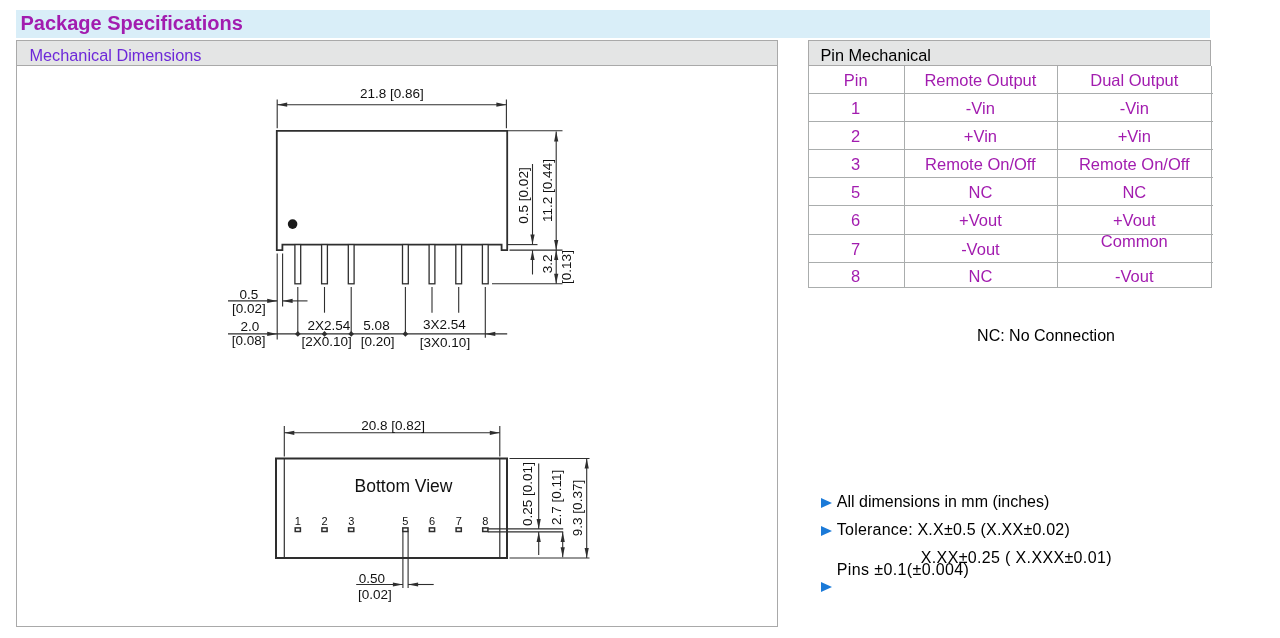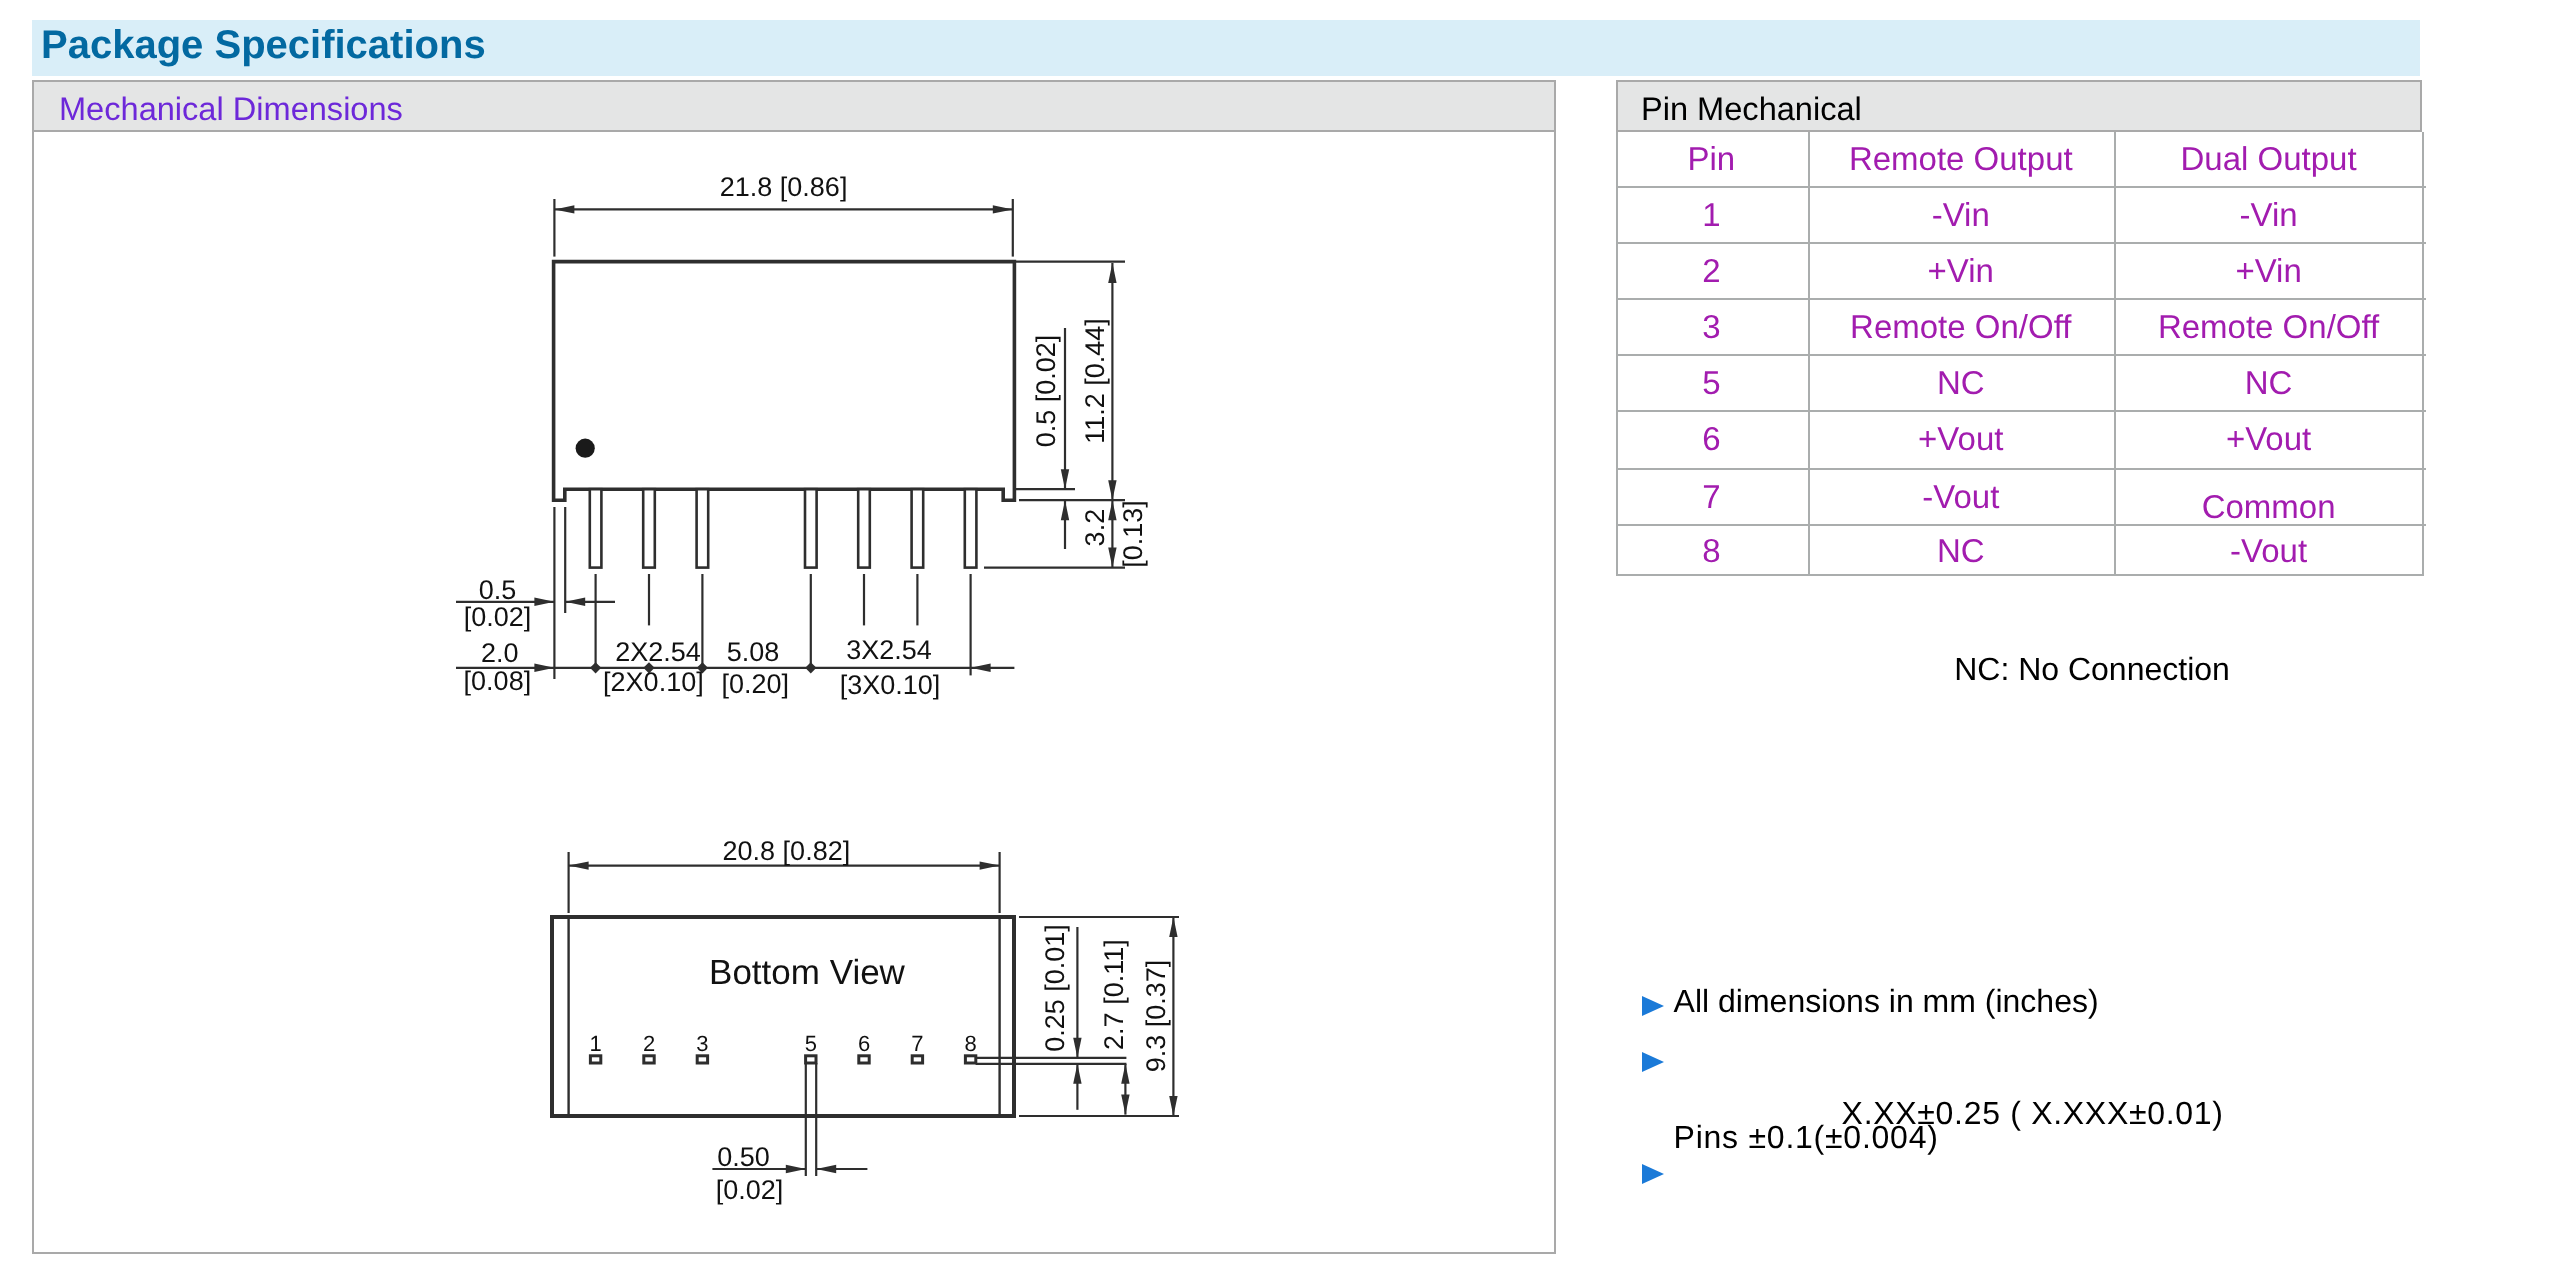--- a/index.html
+++ b/index.html
@@ -14,21 +14,21 @@
   border-top:5.6px solid transparent; border-bottom:5.6px solid transparent; }
 svg text { font-family:"Liberation Sans", sans-serif; }
 </style>
 </head>
 <body>
 
 <div class="abs" style="left:0;top:0;width:1280px;height:638px;background:#fff">
 
 <div class="abs" style="left:16px;top:9.5px;width:1194px;height:28px;background:#d9eef8"></div>
 
-<div class="abs" style="left:20.5px;top:9.5px;width:600px;font-size:20px;font-weight:bold;line-height:26px;color:#0369a1">Package Specifications</div>
+<div class="abs" style="left:20.5px;top:9.5px;width:600px;font-size:20px;font-weight:bold;line-height:26px;color:#a21caf">Package Specifications</div>
 
 <div class="abs" style="left:16px;top:39.5px;width:762px;height:26.5px;background:#e4e5e5;border:1px solid #a9a9a9"></div>
 
 <div class="abs" style="left:29.5px;top:44.5px;font-size:16.3px;line-height:20px;color:#6d28d9">Mechanical Dimensions</div>
 
 <div class="abs" style="left:16px;top:66px;width:762px;height:560.5px;background:#fff;border:1px solid #a9a9a9;border-top:none"></div>
 
 <div class="abs" style="left:808px;top:39.5px;width:403px;height:26.5px;background:#e4e5e5;border:1px solid #a9a9a9"></div>
 
 <div class="abs" style="left:820.5px;top:44.5px;font-size:16.3px;line-height:20px;color:#000">Pin Mechanical</div>
@@ -63,32 +63,33 @@
 <div class="abs cell" style="left:760.7px;top:181.4px;width:190px">5</div>
     <div class="abs cell" style="left:885.4px;top:181.4px;width:190px">NC</div>
     <div class="abs cell" style="left:1039.3px;top:181.4px;width:190px">NC</div>
 
 <div class="abs cell" style="left:760.7px;top:209.4px;width:190px">6</div>
     <div class="abs cell" style="left:885.4px;top:209.4px;width:190px">+Vout</div>
     <div class="abs cell" style="left:1039.3px;top:209.4px;width:190px">+Vout</div>
 
 <div class="abs cell" style="left:760.7px;top:237.6px;width:190px">7</div>
     <div class="abs cell" style="left:885.4px;top:237.6px;width:190px">-Vout</div>
-    <div class="abs cell" style="left:1039.3px;top:243px;width:190px">Common</div>
+    <div class="abs cell" style="left:1039.3px;top:230px;width:190px">Common</div>
 
 <div class="abs cell" style="left:760.7px;top:264.6px;width:190px">8</div>
     <div class="abs cell" style="left:885.4px;top:264.6px;width:190px">NC</div>
     <div class="abs cell" style="left:1039.3px;top:264.6px;width:190px">-Vout</div>
 
 <div class="abs" style="left:946px;top:325.5px;width:200px;font-size:16px;line-height:20px;text-align:center;color:#000">NC: No Connection</div>
 
 <div class="abs tri" style="left:821.3px;top:497.9px"></div>
 <div class="abs btxt" style="left:836.8px;top:492.1px">All dimensions in mm (inches)</div>
 
 <div class="abs tri" style="left:821.3px;top:525.8px"></div>
+<div class="abs btxt" style="left:836.8px;top:520.0px;letter-spacing:0.22px">Tolerance: X.X±0.5 (X.XX±0.02)</div>
 
 <div class="abs btxt" style="left:920.8px;top:548.4px;letter-spacing:0.35px">X.XX±0.25 ( X.XXX±0.01)</div>
 
 <div class="abs tri" style="left:821.3px;top:581.8px"></div>
 <div class="abs btxt" style="left:836.8px;top:560px;letter-spacing:0.38px">Pins ±0.1(±0.004)</div>
 
 <svg class="abs" style="left:0;top:0" width="1280" height="638" viewBox="0 0 1280 638">
 
 <path d="M276.8,130.8 H507.2 V250.1 H501.6 V244.6 H282.4 V250.1 H276.8 Z" fill="#fff" stroke="#2e2e2e" stroke-width="1.8"></path>
 

